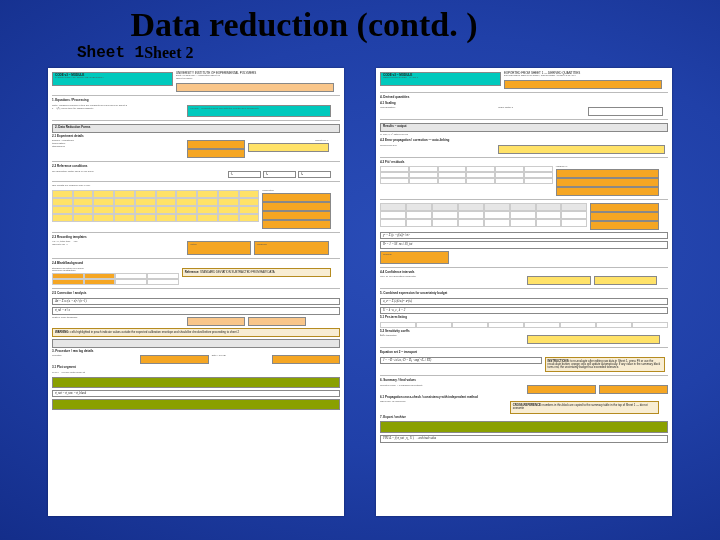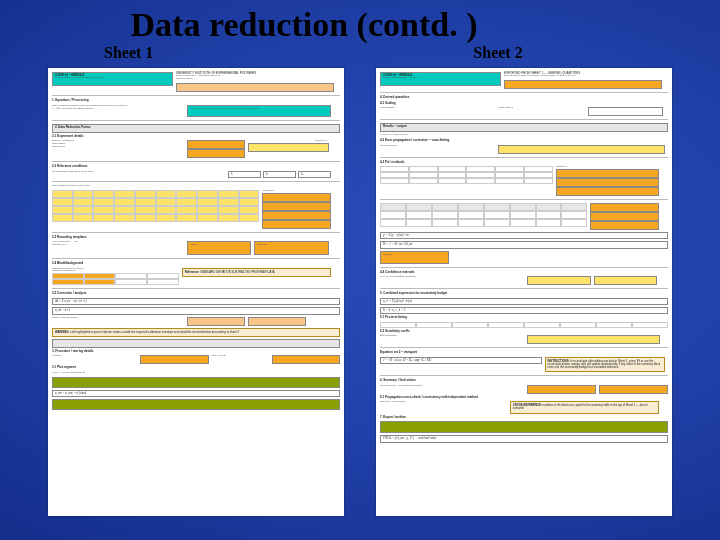--- a/index.html
+++ b/index.html
@@ -2,22 +2,22 @@
 <html><head>
 <meta charset="utf-8">
 <style>
   html,body{margin:0;padding:0;width:720px;height:540px;overflow:hidden;
     font-family:"Times New Roman",serif;
     background:radial-gradient(ellipse 140% 110% at 60% 45%,
       #2a4db8 0%, #2040a8 35%, #122b86 70%, #081a58 100%);}
   .title{width:608px;text-align:center;font-size:34px;font-weight:bold;
     color:#000;padding-top:6px;}
   .labels{display:flex;width:720px;color:#000;font-weight:bold;font-size:16px;}
-  .lbl1{margin-left:104px;}
-  .lbl2{margin-left:320px;}
+  .lbl1{margin-left:77px;font-family:Liberation Mono, monospace;}
+  .lbl2{}
   .sheets{display:flex;gap:32px;padding:6px 48px 0 48px;}
   .sheet{width:300px;height:448px;background:#fff;box-shadow:0 0 2px rgba(0,0,0,.4);
     font-family:Arial,Helvetica,sans-serif;font-size:3px;color:#222;
     overflow:hidden;position:relative;line-height:1.15;}
   .sheet .inner{padding:4px 4px 0 4px;display:flex;flex-direction:column;gap:2px;}
   .row{display:flex;gap:3px;align-items:flex-start;}
   .cellbox{background:#fff;border:1px solid #888;padding:1px 2px;}
   .teal{background:#00c9bd;}
   .peach{background:#f9c68a;}
   .orange{background:#f5a623;}

